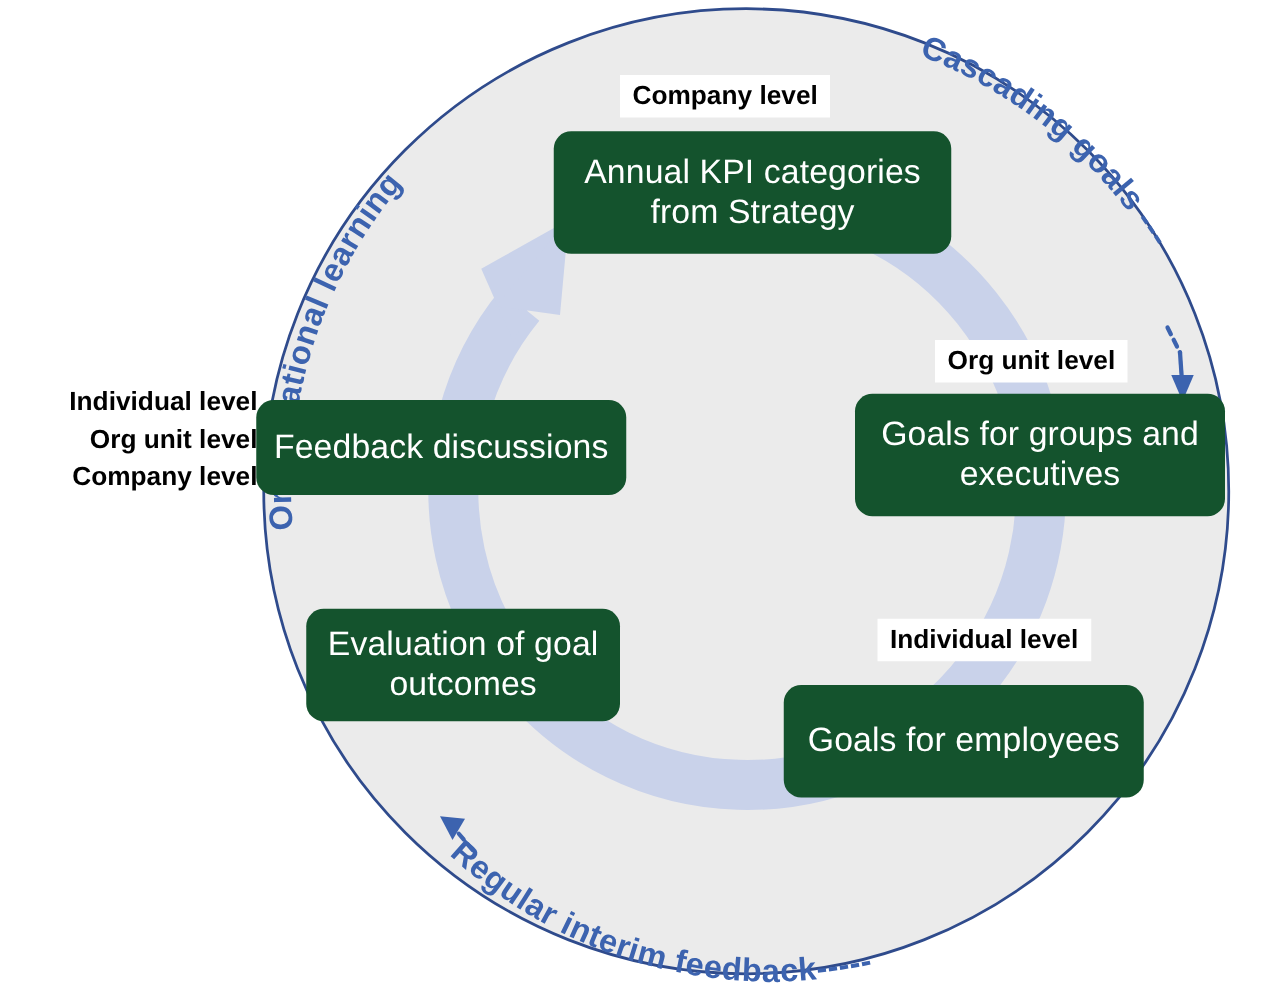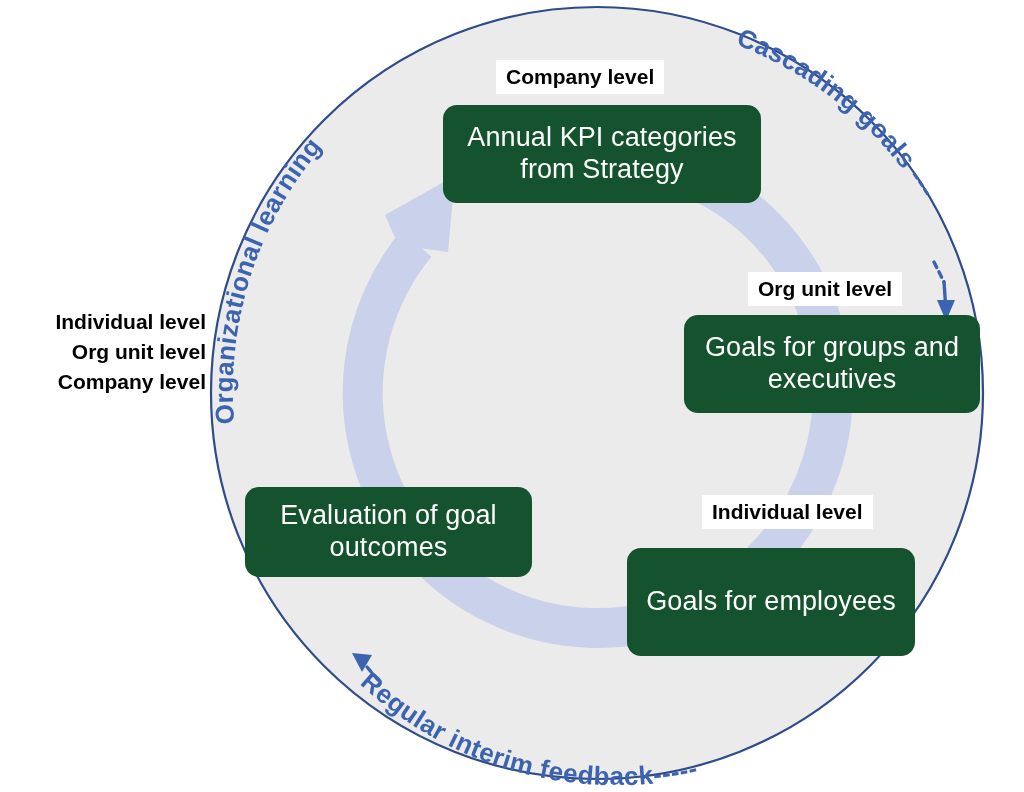--- a/index.html
+++ b/index.html
@@ -34,22 +34,22 @@
     line-height:1.18;
     box-sizing:border-box;
     padding:6px 12px;
     font-weight:400;
     letter-spacing:.1px;
     white-space:pre-line;
   }
 
   #box-annual-kpi   { left:443px; top:105px; width:318px; height:98px;  font-size:27px; }
   #box-goals-groups { left:684px; top:315px; width:296px; height:98px;  font-size:27px; }
-  #box-goals-empl   { left:627px; top:548px; width:288px; height:108px;  font-size:27px; }
-  #box-evaluation   { left:245px; top:487px; width:287px; height:90px;  font-size:27px; }
+  #box-goals-empl   { left:627px; top:548px; width:288px; height:90px;  font-size:27px; }
+  #box-evaluation   { left:245px; top:487px; width:251px; height:90px;  font-size:27px; }
   #box-feedback     { left:205px; top:320px; width:296px; height:76px;  font-size:27px; }
 
   
   .level-caption{
     position:absolute;
     background:#ffffff;
     color:#000000;
     font-weight:bold;
     font-size:21px;
     line-height:1.25;
@@ -149,14 +149,15 @@
 from Strategy</div>
 
   <div class="box" id="box-goals-groups">Goals for groups and
 executives</div>
 
   <div class="box" id="box-goals-empl">Goals for employees</div>
 
   <div class="box" id="box-evaluation">Evaluation of goal
 outcomes</div>
 
+  <div class="box" id="box-feedback">Feedback discussions</div>
 
 </div>
 
 </body></html>

